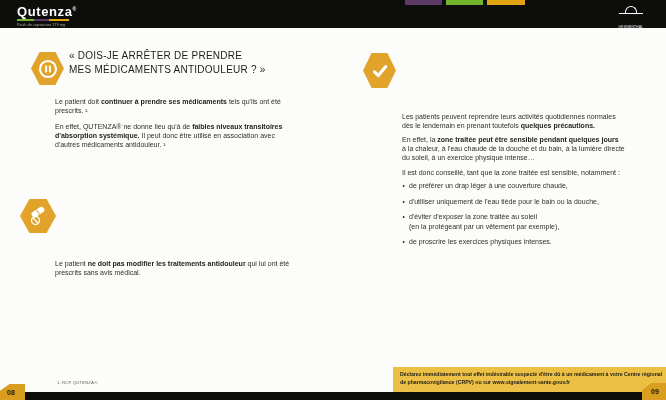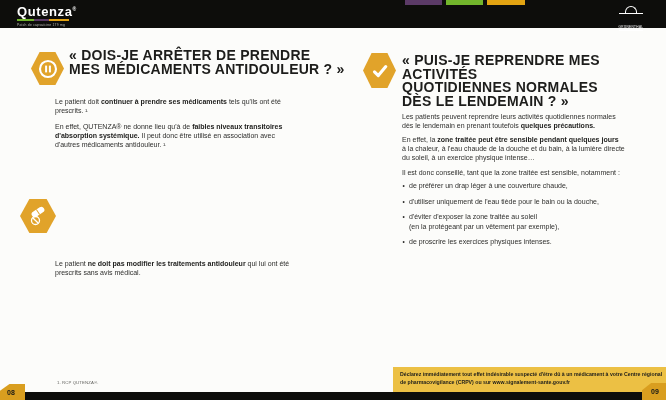--- a/index.html
+++ b/index.html
@@ -34,21 +34,21 @@
 
   
   .hex{position:absolute;display:flex;align-items:center;justify-content:center;
        clip-path:polygon(26% 0,74% 0,100% 50%,74% 100%,26% 100%,0 50%);}
   .hex svg{display:block;}
   .hex1{left:31px;top:52px;width:33px;height:33px;}
   .hex2{left:20px;top:199px;width:36px;height:34px;}
   .hex3{left:363px;top:53px;width:33px;height:35px;}
 
   
-  .q-title{position:absolute;font-weight:700;color:#1d1d1b;font-size:14px;
+  .q-title{position:absolute;font-weight:400;color:#1d1d1b;font-size:10px;
            line-height:13.5px;letter-spacing:.25px;white-space:pre-line;}
   .qt1{left:69px;top:49px;}
   .qt2{left:55px;top:198px;}
   .qt3{left:402px;top:54px;}
 
   .para{position:absolute;font-size:7px;line-height:9.2px;color:#2e2e2c;white-space:pre-line;width:290px;}
   .para span{white-space:pre-line;}
   .pl1{left:55px;top:97px;}
   .pl2{left:55px;top:122px;}
   .pl3{left:55px;top:259px;}
@@ -132,23 +132,20 @@
   <div class="footnote">1. RCP QUTENZA®.</div>
   <div class="page-tab tab08" style="background: rgb(217, 158, 31);">
     <span>08</span>
   </div>
 
   <div class="hex hex3" style="background: rgb(225, 163, 42);">
     <svg width="24" height="24" viewBox="0 0 24 24">
       <path d="M6.5 12.8 L10.3 16.6 L17.8 7.6" fill="none" stroke="#fff" stroke-width="3.1" stroke-linecap="round" stroke-linejoin="round"></path>
     </svg>
   </div>
-  <div class="q-title qt3">« PUIS-JE REPRENDRE MES ACTIVITÉS
-QUOTIDIENNES NORMALES
-DÈS LE LENDEMAIN ? »</div>
   <div class="para pr1"><span>Les patients peuvent reprendre leurs activités quotidiennes normales
 dès le lendemain en prenant toutefois </span><span class="b">quelques précautions.</span></div>
   <div class="para pr2"><span>En effet, la </span><span class="b">zone traitée peut être sensible pendant quelques jours</span><span>
 à la chaleur, à l'eau chaude de la douche et du bain, à la lumière directe
 du soleil, à un exercice physique intense…</span></div>
   <div class="para pr3">Il est donc conseillé, tant que la zone traitée est sensible, notamment :</div>
 
   <ul class="bullets">
     <li><span class="marker">•</span><span class="btxt">de préférer un drap léger à une couverture chaude,</span></li>
     <li><span class="marker">•</span><span class="btxt">d'utiliser uniquement de l'eau tiède pour le bain ou la douche,</span></li>

